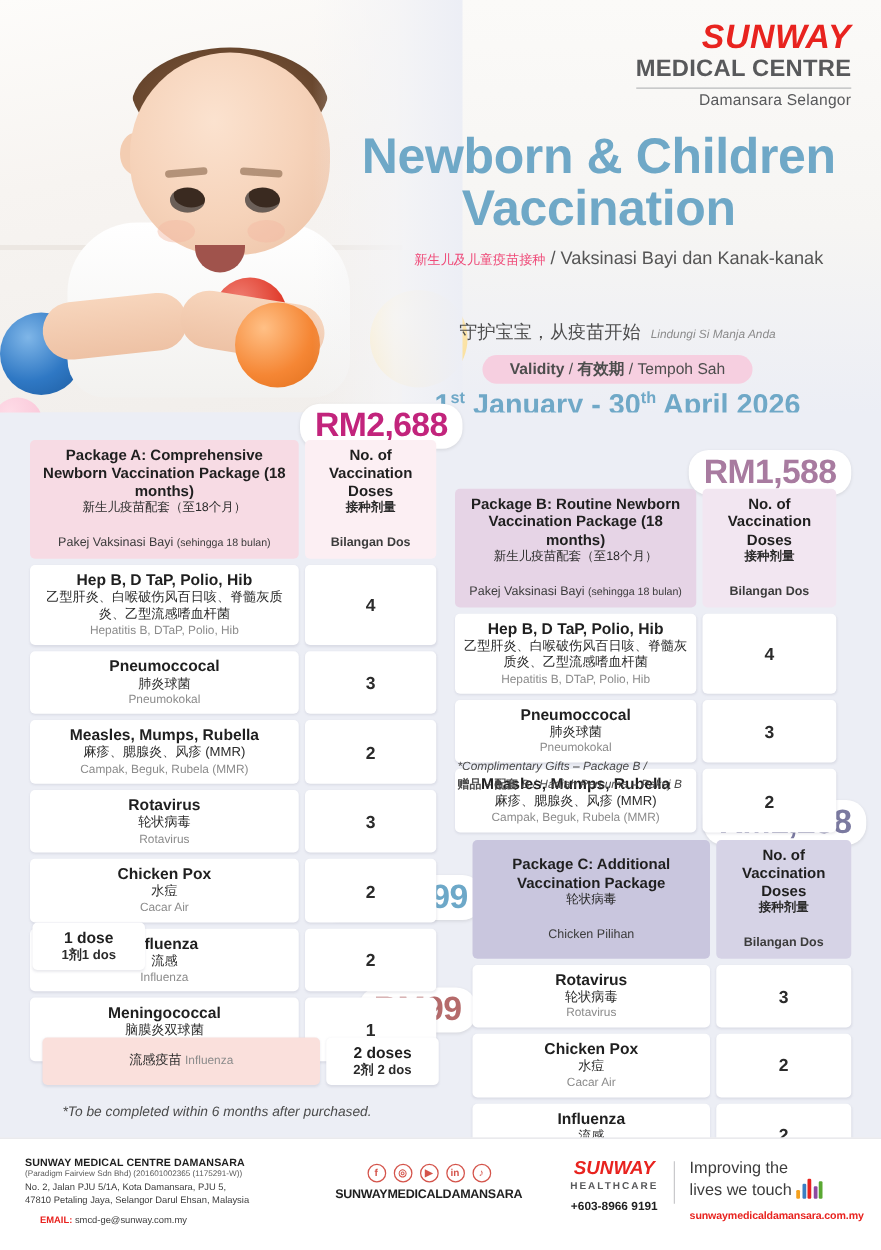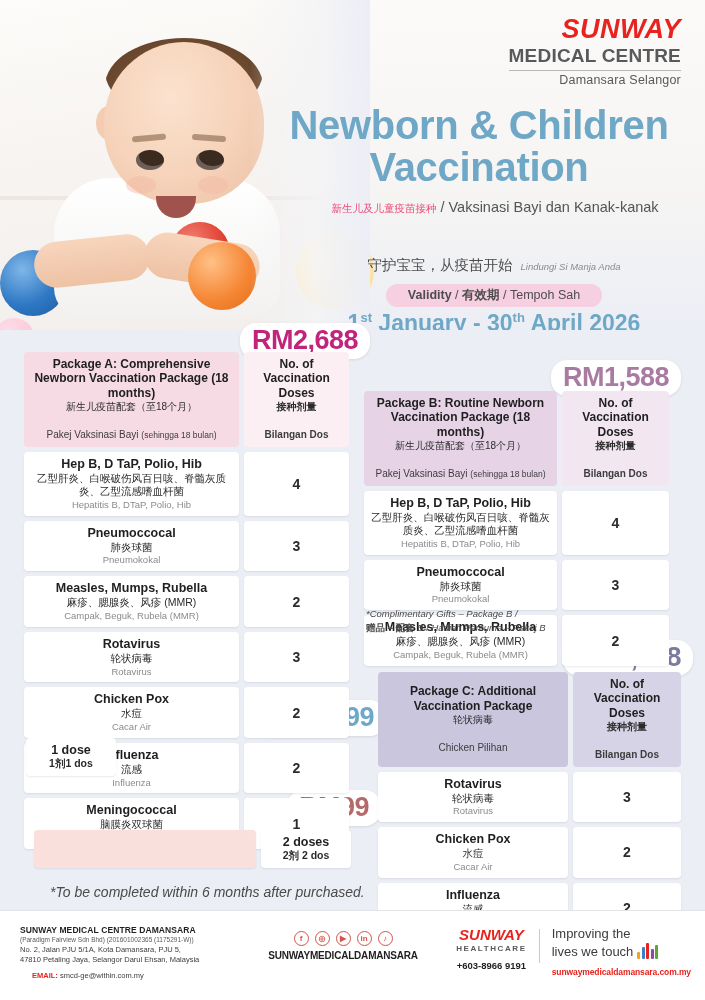--- a/index.html
+++ b/index.html
@@ -203,21 +203,21 @@
   #pkgD .cell-name { width:230px; background:#cfdfe2; }
   #pkgD .cell-dose { width:90px; }
   
   #pkgE { left:34px; top:830px; width:317px; }
   #pkgE .cell-name { width:222px; background:#fae0dc; }
   #pkgE .cell-dose { width:90px; }
   .dose-en { font-size:12.5px; font-weight:700; color:#1f1f1f; }
   .dose-zh { font-size:10.5px; color:#2b2b2b; }
 
   .foot-note {
-    position:absolute; left:50px; top:884px; font-size:14px;
+    position:absolute; left:50px; top:884px; font-size:11px;
     font-style:italic; color:#4a4a4a;
   }
 
   
   .footer {
     position:absolute; left:0; bottom:0; width:705px; height:90px;
     background:#ffffff; border-top:1px solid #e4e4e8;
   }
   .f-addr { position:absolute; left:20px; top:14px; line-height:1.35; }
   .f-addr .nm { font-size:8.5px; font-weight:700; color:#1f1f1f; letter-spacing:.1px; }
@@ -477,40 +477,41 @@
       <div class="cell-dose">
         <div class="dose-en">1 dose</div>
         <div class="dose-zh">1剂1 dos</div>
       </div>
     </div>
   </div>
 
   <div class="tbl" id="pkgE">
     <div class="trow">
       <div class="cell-name">
+        <div class="ms"><span class="zh">流感疫苗</span> <span>Influenza</span></div>
       </div>
       <div class="cell-dose">
         <div class="dose-en">2 doses</div>
         <div class="dose-zh">2剂 2 dos</div>
       </div>
     </div>
   </div>
 
   <div class="foot-note">*To be completed within 6 months after purchased.</div>
 
   <div class="footer">
     <div class="f-addr">
       <div class="nm">SUNWAY MEDICAL CENTRE DAMANSARA</div>
       <div class="reg">(Paradigm Fairview Sdn Bhd) (201601002365 (1175291-W))</div>
       <div class="ln">No. 2, Jalan PJU 5/1A, Kota Damansara, PJU 5,</div>
       <div class="ln">47810 Petaling Jaya, Selangor Darul Ehsan, Malaysia</div>
     </div>
     <div class="f-email">
       <b>EMAIL:</b>
-      <span>smcd-ge@within.com.my</span>
+      <span>smcd-ge@sunway.com.my</span>
     </div>
 
     <div class="f-social">
       <div class="soc-row">
         <span class="soc">f</span>
         <span class="soc">◎</span>
         <span class="soc">▶</span>
         <span class="soc">in</span>
         <span class="soc">♪</span>
       </div>

